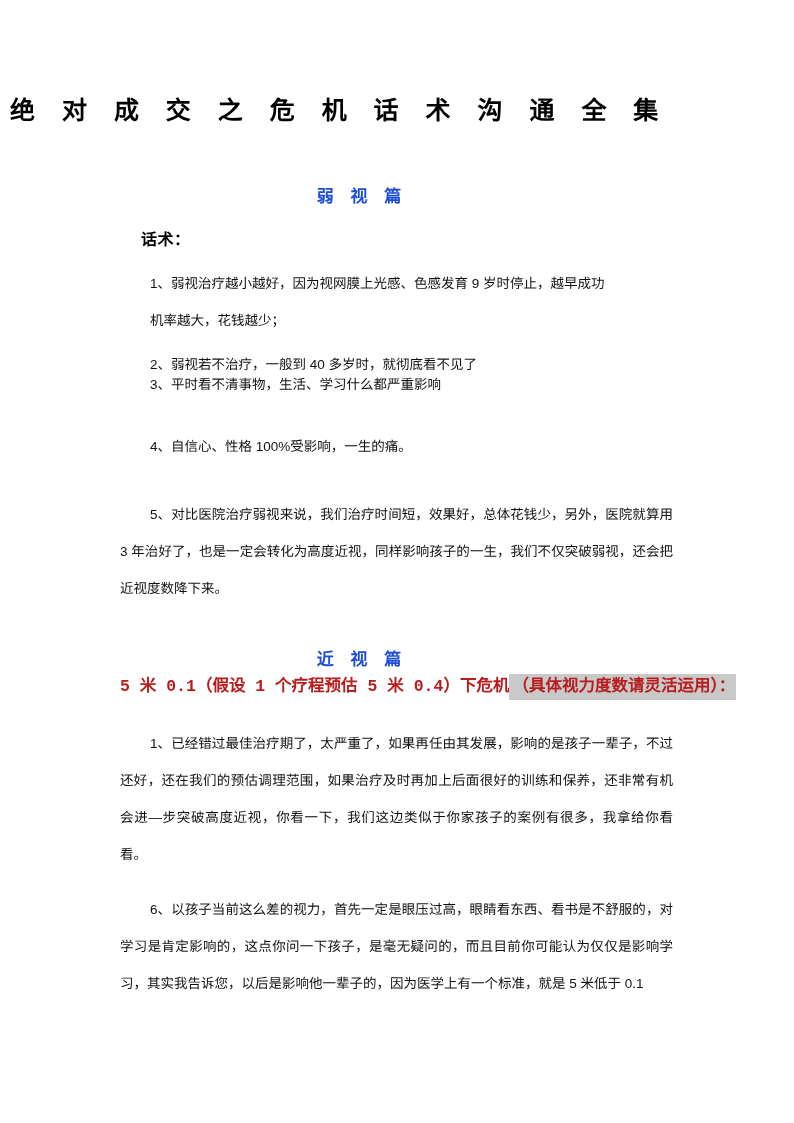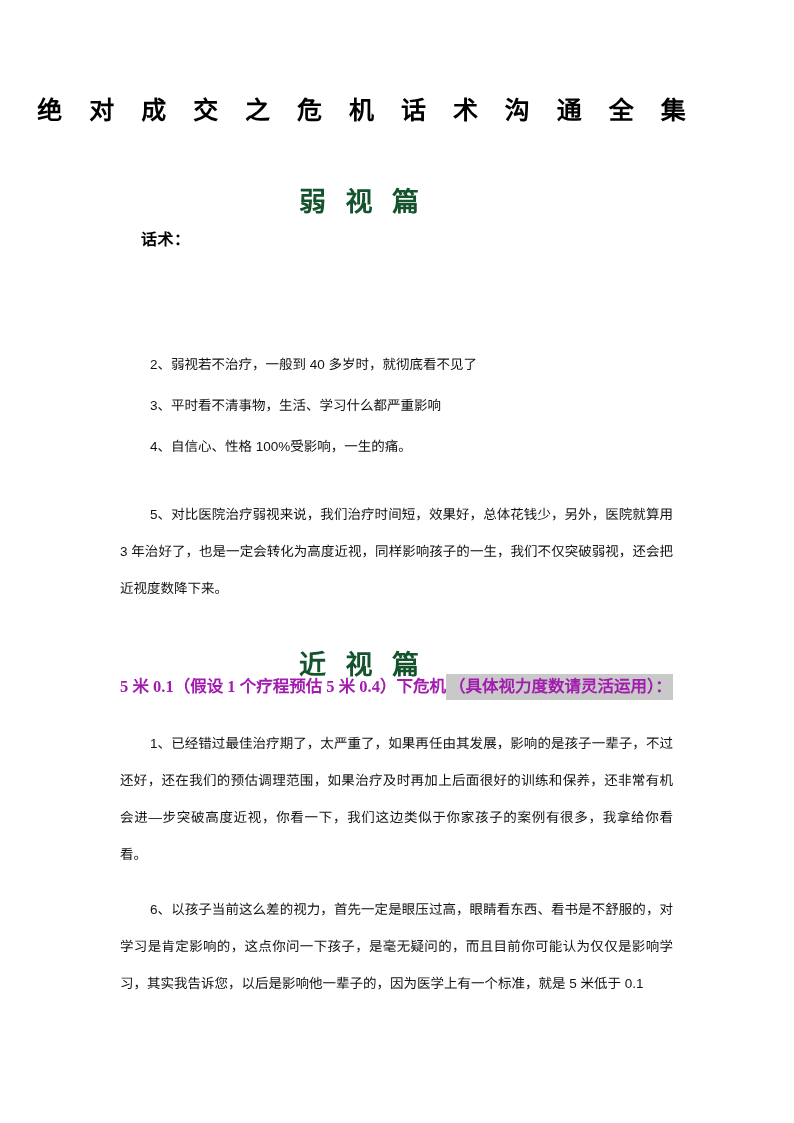--- a/index.html
+++ b/index.html
@@ -24,43 +24,42 @@
     overflow: hidden;
     box-sizing: border-box;
   }
 
   
   .doc-title {
     position: absolute;
     top: 95px;
     left: 0;
     width: 723px;
-    text-align: center;
     font-family: "Liberation Sans", "DejaVu Sans", sans-serif;
     font-weight: bold;
     font-size: 25px;
     letter-spacing: 10px;
     text-indent: 10px;
     line-height: 1.25;
     color: #000;
   }
 
   
   .section-heading {
     position: absolute;
     left: 0;
     width: 718px;
     text-align: center;
     font-family: "Liberation Sans", "DejaVu Sans", sans-serif;
     font-weight: bold;
-    font-size: 27px;
+    font-size: 17px;
     letter-spacing: 6px;
     text-indent: 6px;
     line-height: 1.25;
-    color: #14532d;
+    color: #1d4ed8;
   }
   .section-heading.amblyopia { top: 186px; }
   .section-heading.myopia    { top: 649px; }
 
   
   .script-label {
     position: absolute;
     top: 226px;
     left: 141px;
     font-family: "Liberation Serif", "DejaVu Serif", serif;
@@ -103,47 +102,51 @@
   .para {
     text-indent: 30px;
   }
 
   
   .sub-heading {
     position: absolute;
     top: 674px;
     left: 120px;
     width: 560px;
-    font-family: Liberation Serif, serif;
+    font-family: Liberation Mono, monospace;
     font-weight: bold;
     font-size: 16.5px;
     line-height: 26px;
-    color: #a21caf;
+    color: #b91c1c;
     white-space: nowrap;
   }
   .sub-heading .hl {
     background: #c9c9c9;
     padding: 3px 1px 4px 3px;
   }
 </style>
 </head>
 <body>
 
 <div class="page">
 
   <div class="doc-title">绝 对 成 交 之 危 机 话 术 沟 通 全 集</div>
 
   <div class="section-heading amblyopia">弱 视 篇</div>
 
   <div class="script-label">话术：</div>
 
+  <div class="body-block list-item hanging" style="top: 265px;">
+    <span>1、弱视治疗越小越好，因为视网膜上光感、色感发育 9 岁时停止，越早成功</span>
+    <span class="wrap-line">机率越大，花钱越少；</span>
+  </div>
 
   <div class="body-block list-item" style="top: 346px;">2、弱视若不治疗，一般到 40 多岁时，就彻底看不见了</div>
 
-  <div class="body-block list-item" style="top: 387px;">3、平时看不清事物，生活、学习什么都严重影响</div>
+  <div class="body-block list-item" style="top: 366px;">3、平时看不清事物，生活、学习什么都严重影响</div>
 
   <div class="body-block list-item" style="top: 428px;">4、自信心、性格 100%受影响，一生的痛。</div>
 
   <div class="body-block para" style="top: 496px;">5、对比医院治疗弱视来说，我们治疗时间短，效果好，总体花钱少，另外，医院就算用 3 年治好了，也是一定会转化为高度近视，同样影响孩子的一生，我们不仅突破弱视，还会把近视度数降下来。</div>
 
   <div class="section-heading myopia">近 视 篇</div>
 
   <div class="sub-heading">
     <span>5 米 0.1（假设 1 个疗程预估 5 米 0.4）下危机</span><span class="hl">（具体视力度数请灵活运用）：</span>
   </div>

